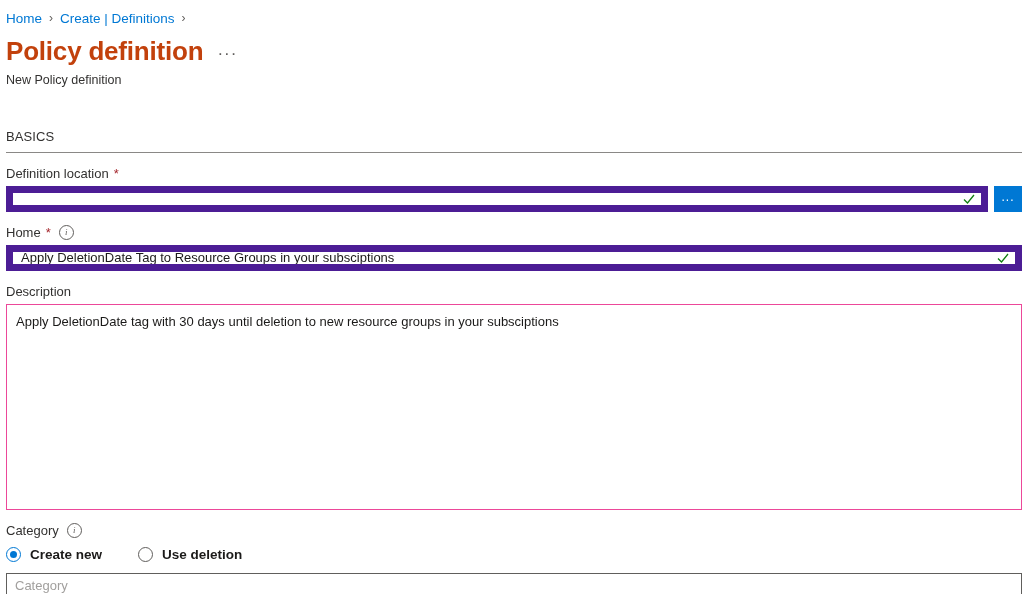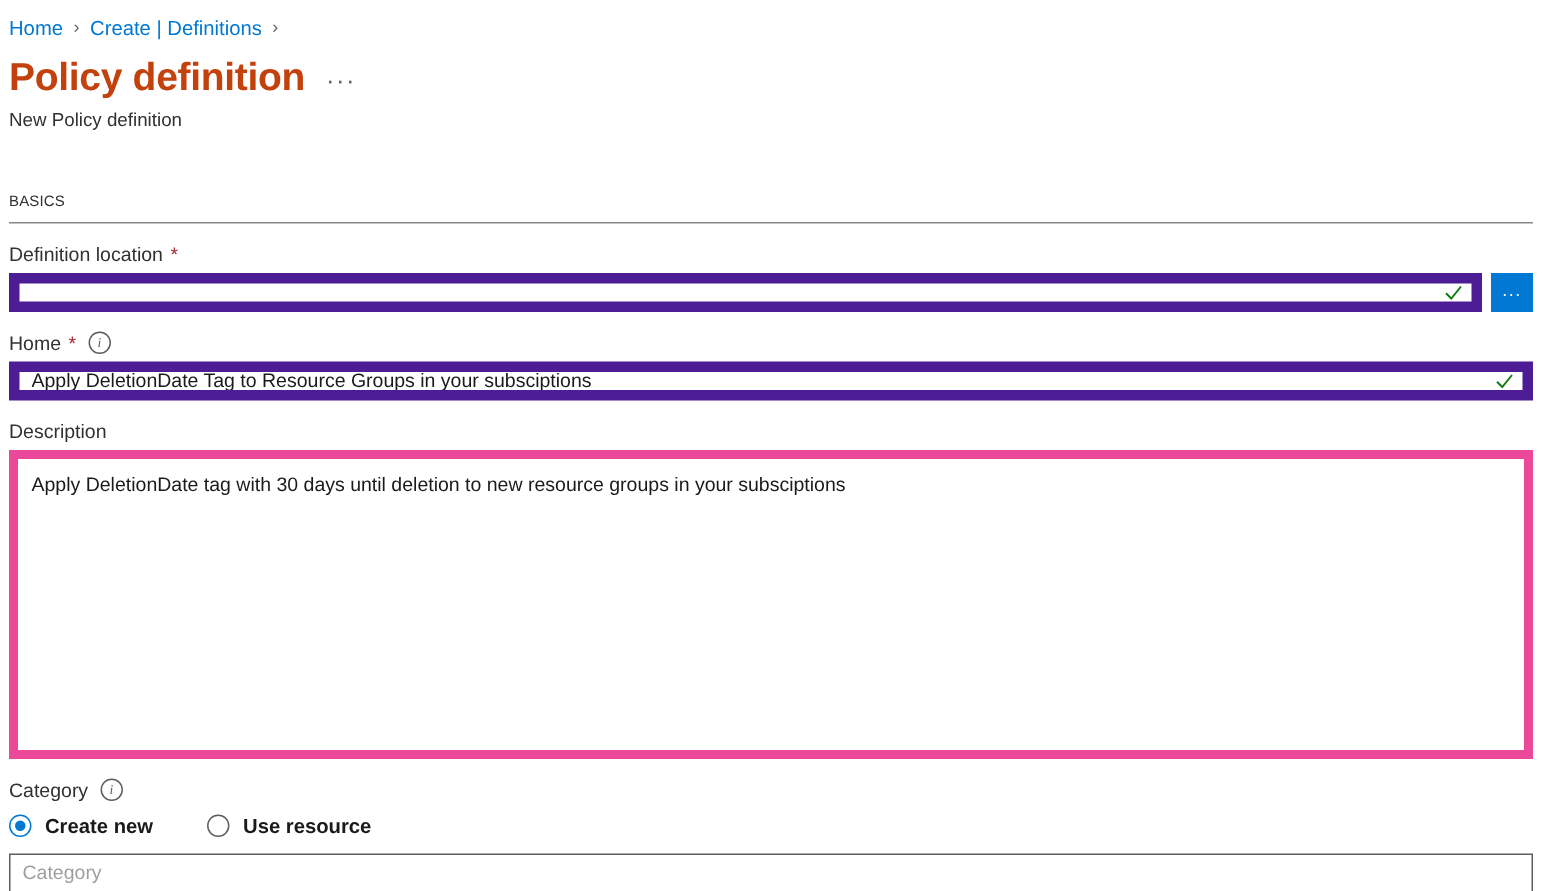--- a/index.html
+++ b/index.html
@@ -68,21 +68,21 @@
   }
   .subtitle {
     margin-top: 7px;
     font-size: 12.5px;
     color: #323130;
   }
 
   
   .section-header {
     margin-top: 42px;
-    font-size: 10px;
+    font-size: 13px;
     color: #323130;
     letter-spacing: 0.1px;
   }
   .section-rule {
     margin-top: 8px;
     border-bottom: 1px solid #8a8886;
     height: 0;
   }
 
   
@@ -168,21 +168,21 @@
     display: flex;
     align-items: center;
     justify-content: center;
     padding-bottom: 4px;
     box-sizing: border-box;
   }
 
   .location-box input { color: #605e5c; }
 
   .textarea-wrap {
-    border: 6px solid #ec4899;
+    border: 1px solid #ec4899;
     background: #fff;
     height: 206px;
     box-sizing: border-box;
   }
   .textarea-wrap textarea {
     width: 100%;
     height: 100%;
     border: none;
     outline: none;
     resize: none;
@@ -327,21 +327,21 @@
       <span>Category</span>
       <span class="info-icon">i</span>
     </div>
     <div class="radio-group">
       <div class="radio-item selected">
         <span class="radio-dot"></span>
         <span class="radio-label">Create new</span>
       </div>
       <div class="radio-item">
         <span class="radio-dot"></span>
-        <span class="radio-label">Use resource</span>
+        <span class="radio-label">Use deletion</span>
       </div>
     </div>
     <div class="category-input-wrap">
       <input type="text" value="" placeholder="Category" style="">
     </div>
   </div>
 
 </div>
 
 </body></html>

